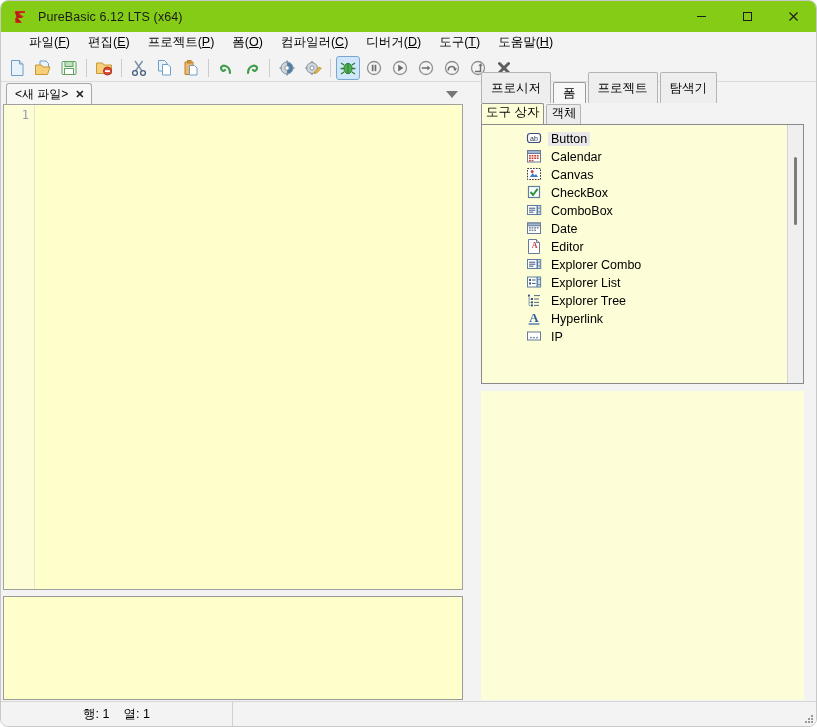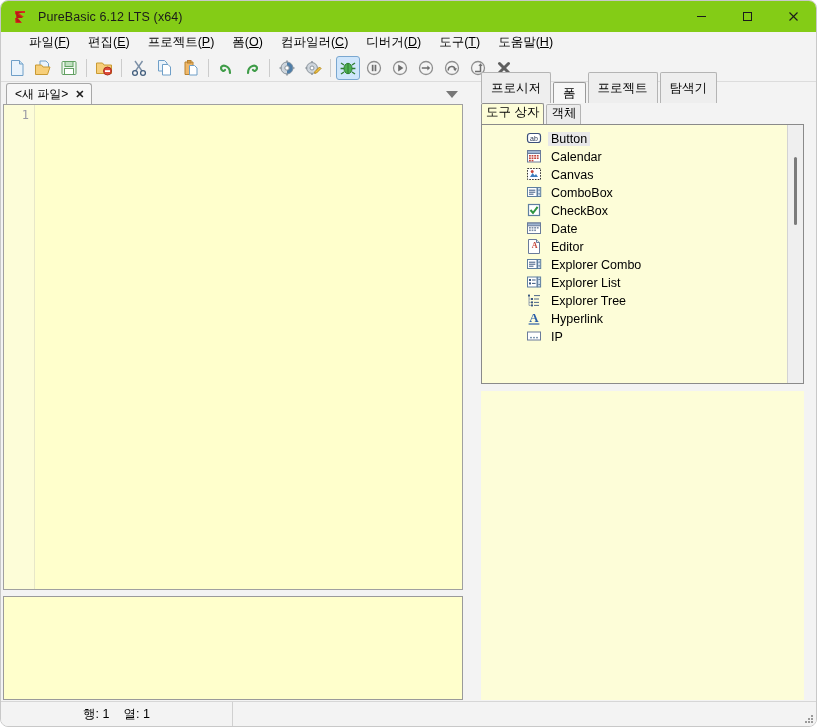--- a/index.html
+++ b/index.html
@@ -661,42 +661,42 @@
                   <path d="M4 11 L6.6 7 L8.6 9.6 L10 8 L12 11 Z" fill="#3f7fbf"></path>
                   <circle cx="6.2" cy="5.6" r="1.5" fill="#c6453a"></circle>
                 </svg>
             </span>
             <span class="lbl">Canvas</span>
           </div>
 
           <div class="tb-item">
             <span class="tb-ico">
               <svg width="16" height="16" viewBox="0 0 16 16">
+                  <rect x="2.5" y="2.5" width="11" height="11" fill="#ffffff" stroke="#5f7fa0" stroke-width="1.2"></rect>
+                  <path d="M4.5 8 L7 11 L11.6 4.8" fill="none" stroke="#2f9440" stroke-width="2"></path>
+                </svg>
+            </span>
+            <span class="lbl">CheckBox</span>
+          </div>
+
+          <div class="tb-item">
+            <span class="tb-ico">
+              <svg width="16" height="16" viewBox="0 0 16 16">
                   <rect x="1.5" y="3.5" width="9.5" height="9" fill="#ffffff" stroke="#5f7fa0" stroke-width="1"></rect>
                   <g stroke="#3b5880" stroke-width="1">
                     <line x1="3" y1="6.2" x2="9.3" y2="6.2"></line>
                     <line x1="3" y1="8.2" x2="9.3" y2="8.2"></line>
                     <line x1="3" y1="10.2" x2="7.5" y2="10.2"></line>
                   </g>
                   <rect x="11.5" y="3.5" width="3.2" height="9" fill="#cfe0f0" stroke="#5f7fa0" stroke-width="1"></rect>
                   <path d="M12.1 6.6 L13.1 5.2 L14.1 6.6 Z" fill="#34507a"></path>
                   <path d="M12.1 9.4 L13.1 10.8 L14.1 9.4 Z" fill="#34507a"></path>
                 </svg>
             </span>
             <span class="lbl">ComboBox</span>
-          </div>
-
-          <div class="tb-item">
-            <span class="tb-ico">
-              <svg width="16" height="16" viewBox="0 0 16 16">
-                  <rect x="2.5" y="2.5" width="11" height="11" fill="#ffffff" stroke="#5f7fa0" stroke-width="1.2"></rect>
-                  <path d="M4.5 8 L7 11 L11.6 4.8" fill="none" stroke="#2f9440" stroke-width="2"></path>
-                </svg>
-            </span>
-            <span class="lbl">CheckBox</span>
           </div>
 
           <div class="tb-item">
             <span class="tb-ico">
               <svg width="16" height="16" viewBox="0 0 16 16">
                   <rect x="1.5" y="3" width="13" height="10.5" fill="#ffffff" stroke="#6a7b9a" stroke-width="1"></rect>
                   <rect x="1.5" y="3" width="13" height="2.8" fill="#9fb5d0" stroke="#6a7b9a" stroke-width="1"></rect>
                   <g fill="#7e8fa8">
                     <rect x="3" y="7" width="1.8" height="1.6"></rect>
                     <rect x="5.6" y="7" width="1.8" height="1.6"></rect>

